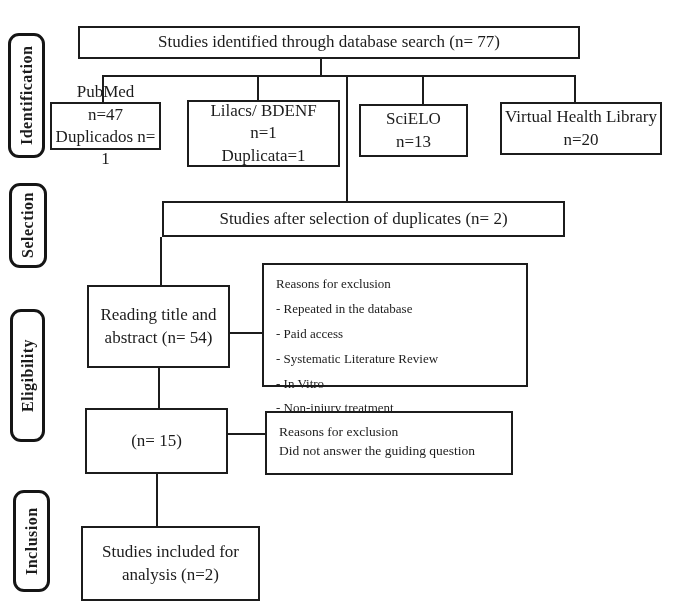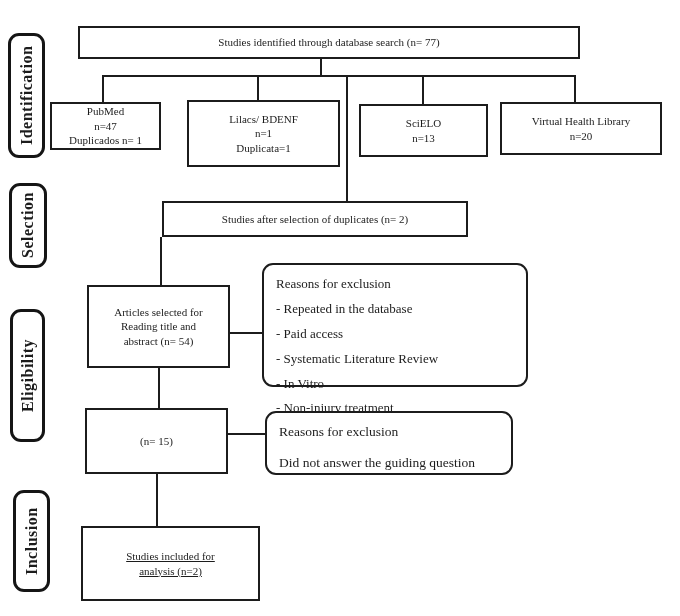--- a/index.html
+++ b/index.html
@@ -32,59 +32,58 @@
   }
   .box {
     position: absolute;
     border: 2px solid #1c1c1c;
     background: #ffffff;
     display: flex;
     flex-direction: column;
     align-items: center;
     justify-content: center;
     text-align: center;
-    font-size: 11px;
+    font-size: 17px;
     line-height: 1.32;
     box-sizing: border-box;
   }
   .box.left-align {
     align-items: flex-start;
     text-align: left;
-    justify-content: space-between;
-    border-radius: 11px;
+    justify-content: flex-start;
   }
   .line {
     position: absolute;
     background: #1c1c1c;
   }
   .vline { width: 2px; }
   .hline { height: 2px; }
 
   
   #stage-identification { left: 8px;  top: 33px;  width: 31px; height: 119px; }
   #stage-selection      { left: 9px;  top: 183px; width: 32px; height: 79px; }
   #stage-eligibility    { left: 10px; top: 309px; width: 29px; height: 127px; }
   #stage-inclusion      { left: 13px; top: 490px; width: 31px; height: 96px; }
 
   
   #box-identified { left: 78px;  top: 26px;  width: 502px; height: 33px; }
   #box-pubmed     { left: 50px;  top: 102px; width: 111px; height: 48px; }
   #box-lilacs     { left: 187px; top: 100px; width: 153px; height: 67px; }
-  #box-scielo     { left: 359px; top: 104px; width: 129px; height: 53px; }
+  #box-scielo     { left: 359px; top: 104px; width: 109px; height: 53px; }
   #box-vhl        { left: 500px; top: 102px; width: 162px; height: 53px; }
-  #box-after      { left: 162px; top: 201px; width: 306px; height: 36px; }
+  #box-after      { left: 162px; top: 201px; width: 403px; height: 36px; }
   #box-selected   { left: 87px;  top: 285px; width: 143px; height: 83px; }
   #box-exclusion1 { left: 262px; top: 263px; width: 266px; height: 124px;
                     padding: 11px 6px 0 12px; font-size: 13px; line-height: 1.3; }
   #box-exclusion1 .excl-item { margin-top: 8px; }
   #box-read       { left: 85px;  top: 408px; width: 143px; height: 66px; }
   #box-exclusion2 { left: 265px; top: 411px; width: 248px; height: 64px;
                     padding: 10px 6px 0 12px; font-size: 13.5px; line-height: 1.4; }
   #box-included   { left: 81px;  top: 526px; width: 179px; height: 75px;
-                    padding-bottom: 0; box-sizing: border-box; text-decoration: underline; }
+                    padding-bottom: 0; box-sizing: border-box; }
 
   
   #conn-top-drop       { left: 320px; top: 59px;  height: 17px; }
   #conn-bar            { left: 103px; top: 75px;  width: 473px; }
   #conn-drop-pubmed    { left: 102px; top: 75px;  height: 28px; }
   #conn-drop-lilacs    { left: 257px; top: 75px;  height: 26px; }
   #conn-drop-scielo    { left: 422px; top: 75px;  height: 30px; }
   #conn-drop-vhl       { left: 574px; top: 75px;  height: 28px; }
   #conn-long-drop      { left: 346px; top: 75px;  height: 127px; }
   #conn-after-selected { left: 160px; top: 237px; height: 48px; }
@@ -124,21 +123,20 @@
   <div class="box" id="box-vhl">
     <div>Virtual Health Library</div>
     <div>n=20</div>
   </div>
 
   <div class="box" id="box-after">
     <div>Studies after selection of duplicates (n= 2)</div>
   </div>
 
   <div class="box" id="box-selected">
-    <div>Articles selected for</div>
     <div>Reading title and</div>
     <div>abstract (n= 54)</div>
   </div>
 
   <div class="box left-align" id="box-exclusion1">
     <div>Reasons for exclusion</div>
     <div class="excl-item">- Repeated in the database</div>
     <div class="excl-item">- Paid access</div>
     <div class="excl-item">- Systematic Literature Review</div>
     <div class="excl-item">- In Vitro</div>

